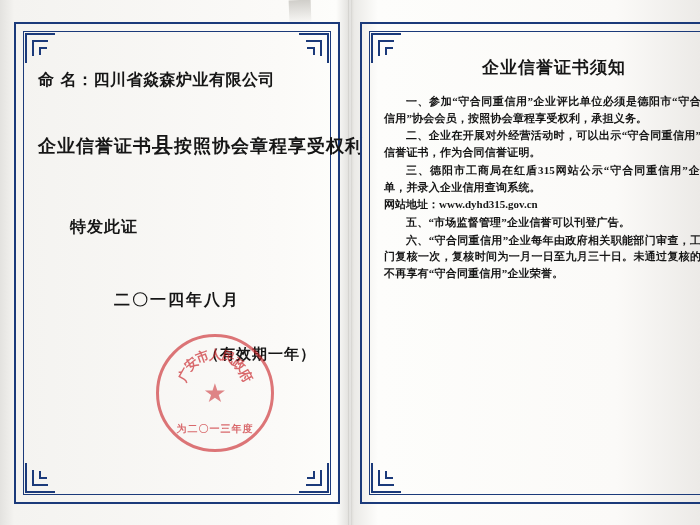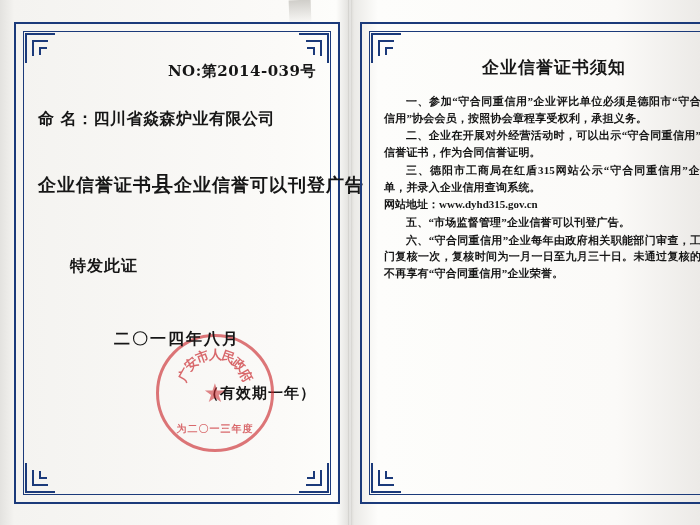--- a/index.html
+++ b/index.html
@@ -264,23 +264,22 @@
     <div class="corner br">
         <i class="h1"></i>
         <i class="v1"></i>
         <i class="h2"></i>
         <i class="v2"></i>
         <i class="h3"></i>
         <i class="v3"></i>
       </div>
 
     <div class="page-content">
-      <div class="serial">NO:第2014-039号</div>
       <div class="name-row">命 名：四川省焱森炉业有限公司</div>
-      <div class="headline"><span>企业信誉证书</span><span class="big">县</span><span>企业信誉可以刊登广告</span></div>
+      <div class="headline"><span>企业信誉证书</span><span class="big">县</span><span>按照协会章程享受权利</span></div>
       <div class="award-note">特发此证</div>
 
       <div class="seal">
         <div class="ring-text">
           <span style="transform:rotate(-60deg) translate(-6px,-44px)">广</span>
           <span style="transform:rotate(-40deg) translate(-6px,-46px)">安</span>
           <span style="transform:rotate(-20deg) translate(-6px,-47px)">市</span>
           <span style="transform:rotate(0deg) translate(-6px,-47px)">人</span>
           <span style="transform:rotate(20deg) translate(-6px,-47px)">民</span>
           <span style="transform:rotate(40deg) translate(-6px,-46px)">政</span>

